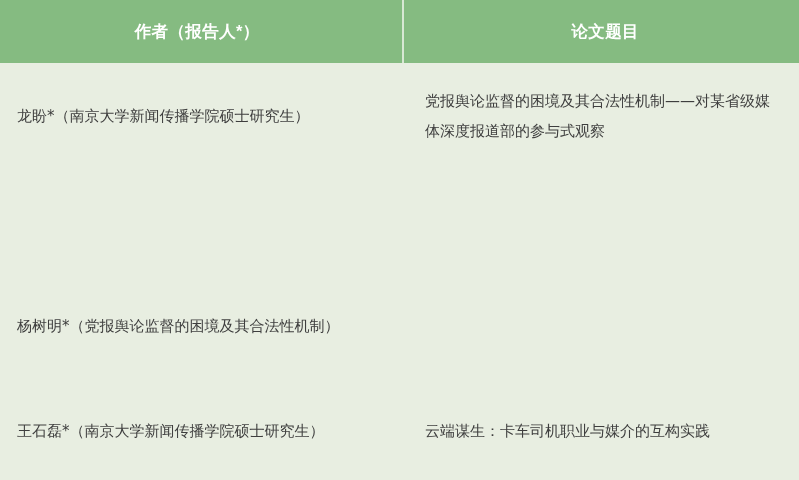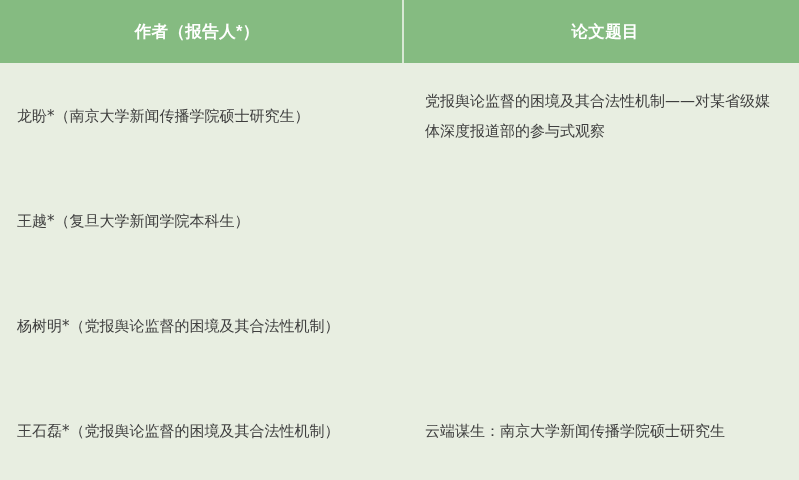--- a/index.html
+++ b/index.html
@@ -116,34 +116,31 @@
     <div class="table-row">
       <div class="cell col-author">
         <span class="cell-text">龙盼*（南京大学新闻传播学院硕士研究生）</span>
       </div>
       <div class="cell col-title">
         <span class="cell-text">党报舆论监督的困境及其合法性机制——对某省级媒体深度报道部的参与式观察</span>
       </div>
     </div>
 
     <div class="table-row">
-      <div class="cell col-author">
-        <span class="cell-text">王越*（复旦大学新闻学院本科生）</span>
-      </div>
     </div>
 
     <div class="table-row">
       <div class="cell col-author">
         <span class="cell-text">杨树明*（党报舆论监督的困境及其合法性机制）</span>
       </div>
     </div>
 
     <div class="table-row">
       <div class="cell col-author">
-        <span class="cell-text">王石磊*（党报舆论监督的困境及其合法性机制）</span>
+        <span class="cell-text">王石磊*（南京大学新闻传播学院硕士研究生）</span>
       </div>
       <div class="cell col-title">
-        <span class="cell-text">云端谋生：南京大学新闻传播学院硕士研究生</span>
+        <span class="cell-text">云端谋生：卡车司机职业与媒介的互构实践</span>
       </div>
     </div>
 
   </div>
 </div>
 
 </body></html>

